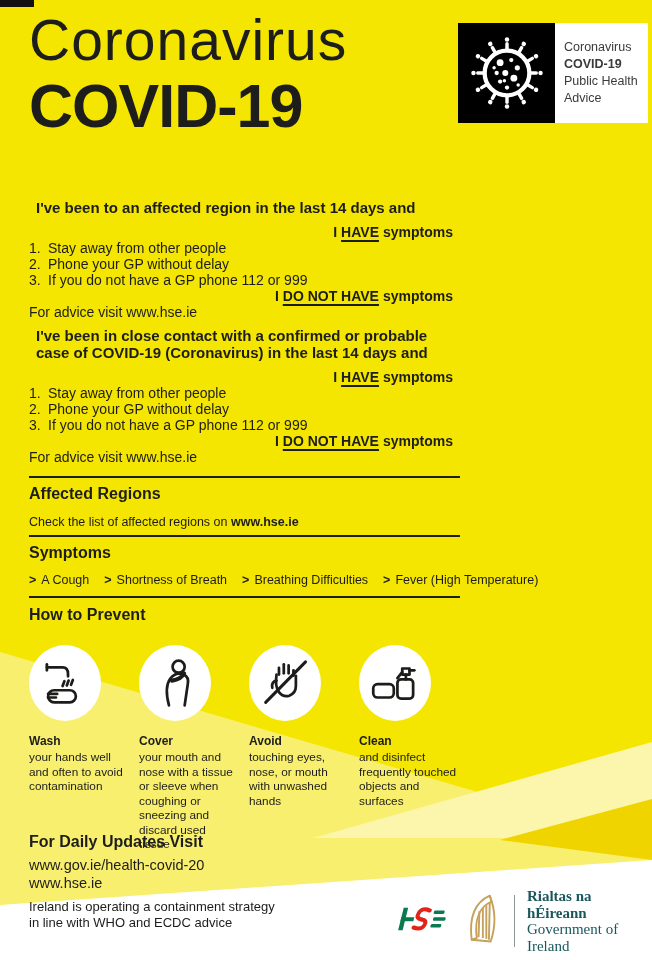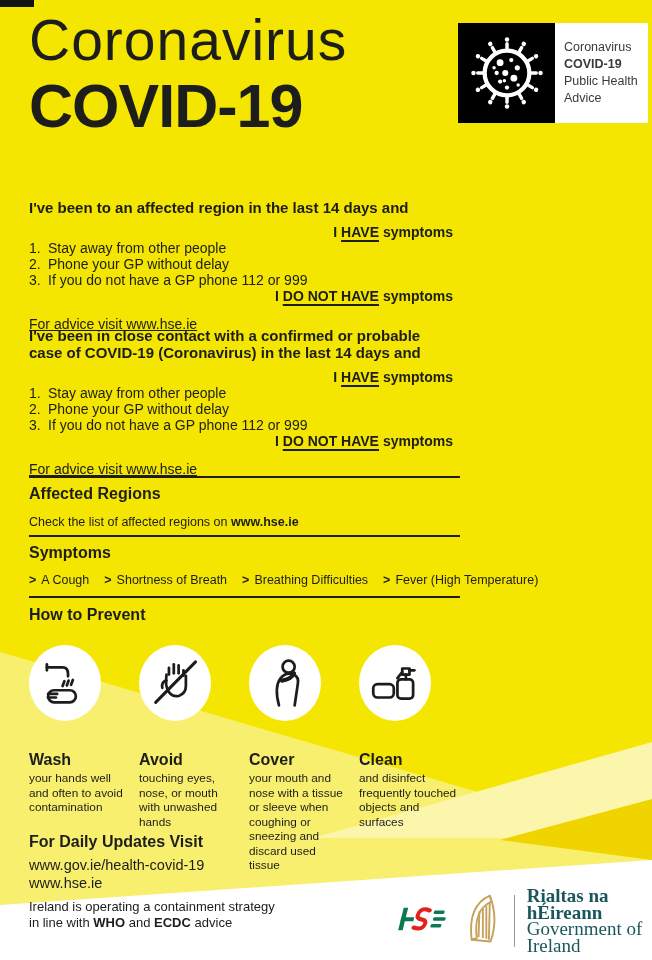--- a/index.html
+++ b/index.html
@@ -23,63 +23,63 @@
   .badge .virus-box{width:97px;height:100px;background:#000;display:flex;align-items:center;justify-content:center;}
   .badge .virus-box svg{width:86px;height:86px;}
   .badge .badge-text{width:93px;height:100px;background:#fff;box-sizing:border-box;padding:16px 0 0 9px;font-size:12.5px;line-height:17px;color:#3A3A39;}
   .badge .badge-text .b{font-weight:800;}
 
   
   .wsid-heading{position:absolute;left:29px;top:148px;font-size:36px;font-weight:800;}
   .block{position:absolute;left:29px;width:424px;font-size:14px;line-height:16px;}
   .block-1{top:199px;}
   .block-2{top:327px;}
-  .intro{font-weight:800;font-size:15px;line-height:17px;margin-bottom:8px;}
+  .intro{font-weight:800;font-size:15px;line-height:17px;margin-bottom:8px;margin-left:7px;}
   .have-line{font-weight:800;text-align:right;}
   .uword{text-decoration:underline;text-decoration-thickness:2px;text-underline-offset:3px;margin:0 4px;}
   .steps{margin:0;padding:0;list-style:none;}
   .steps li{display:flex;}
   .step-num{width:19px;flex:0 0 19px;}
-  .advice{margin-top:12px;text-decoration:underline;}
+  .advice{margin-top:0;}
 
   .sep{position:absolute;left:29px;width:431px;border:0;border-top:2px solid #1D1D1B;margin:0;}
   .sep1{top:476px;} .sep2{top:535px;} .sep3{top:596px;}
 
   .sec-heading{position:absolute;left:29px;font-size:16px;font-weight:800;}
   .affected-heading{top:485px;}
   .affected-text{position:absolute;left:29px;top:515px;font-size:12.5px;}
   .affected-text .b{font-weight:800;}
   .symptoms-heading{top:544px;}
   .symptoms-row{position:absolute;left:29px;top:573px;font-size:12.5px;display:flex;gap:15px;white-space:nowrap;}
   .sym{display:flex;gap:5px;}
   .sym .arrow{font-weight:800;}
   .prevent-heading{top:606px;}
 
   
   .cards{position:absolute;left:29px;top:645px;width:450px;display:flex;}
   .card{width:110px;flex:0 0 110px;}
   .icon-circle{width:72px;height:76px;border-radius:50%;background:#fff;display:flex;align-items:center;justify-content:center;}
   .icon-circle svg{width:58px;height:58px;}
-  .card h3{margin:30px 0 2px 0;font-size:16px;font-weight:800;}
+  .card h3{margin:13px 0 2px 0;font-size:12px;font-weight:800;}
   .card p{margin:0;font-size:11.8px;line-height:14.5px;width:100px;}
 
   
   .daily{position:absolute;left:29px;top:833px;}
   .daily .dh{font-weight:800;font-size:16px;margin-bottom:5px;}
   .daily .dl{font-size:14.5px;line-height:18px;}
 
   
   .footnote{position:absolute;left:29px;top:899px;font-size:13px;line-height:15.5px;}
-  .footnote .b{font-weight:700;}
+  .footnote .b{font-weight:400;}
   .gov-row{position:absolute;left:391px;top:888px;display:flex;align-items:center;}
   .hse-logo svg{width:58px;height:54px;}
   .harp{margin-left:14px;}
   .harp svg{width:38px;height:58px;}
   .gov-divider{width:1px;height:52px;background:#8F9B99;margin-left:13px;}
-  .gov-text{margin-left:12px;font-family:"Liberation Serif","DejaVu Serif",serif;color:#19575C;font-size:19px;line-height:16.5px;}
+  .gov-text{margin-left:12px;font-family:"Liberation Serif","DejaVu Serif",serif;color:#19575C;font-size:15px;line-height:16.5px;}
   .gov-text .g1{font-weight:700;}
 </style>
 </head>
 <body>
 
 <div class="canvas">
 
   <div class="bg bg-light"></div>
   <div class="bg bg-pale"></div>
   <div class="bg bg-white"></div>
@@ -235,43 +235,43 @@
             <path d="M20 72 h13"></path>
         </svg>
       </div>
       <h3>Wash</h3>
       <p>your hands well and often to avoid contamination</p>
     </div>
 
     <div class="card">
       <div class="icon-circle">
         <svg viewBox="0 0 96 96" fill="none" stroke="#1C1C1B" stroke-width="4.5" stroke-linecap="round" stroke-linejoin="round">
+          <circle cx="54" cy="21" r="10"></circle>
+          <path d="M38 85 q-8 -30 2 -44 q9 -12 22 -7 q10 4 7 17 l-5 34"></path>
+          <path d="M63 32 q-5 10 -20 12" stroke-width="7"></path>
+        </svg>
+      </div>
+      <h3>Cover</h3>
+      <p>your mouth and nose with a tissue or sleeve when coughing or sneezing and discard used tissue</p>
+    </div>
+
+    <div class="card">
+      <div class="icon-circle">
+        <svg viewBox="0 0 96 96" fill="none" stroke="#1C1C1B" stroke-width="4.5" stroke-linecap="round" stroke-linejoin="round">
           <path d="M38 34 v-11"></path>
             <path d="M46 32 v-15"></path>
             <path d="M54 32 v-13"></path>
             <path d="M62 36 v-9"></path>
           <path d="M34 34 q-3 20 4 29 q7 9 17 6 q11 -4 11 -16 v-17"></path>
           <path d="M34 44 q-9 2 -7 12"></path>
           <path d="M16 80 L82 13" stroke-width="5"></path>
         </svg>
       </div>
       <h3>Avoid</h3>
       <p>touching eyes, nose, or mouth with unwashed hands</p>
-    </div>
-
-    <div class="card">
-      <div class="icon-circle">
-        <svg viewBox="0 0 96 96" fill="none" stroke="#1C1C1B" stroke-width="4.5" stroke-linecap="round" stroke-linejoin="round">
-          <circle cx="54" cy="21" r="10"></circle>
-          <path d="M38 85 q-8 -30 2 -44 q9 -12 22 -7 q10 4 7 17 l-5 34"></path>
-          <path d="M63 32 q-5 10 -20 12" stroke-width="7"></path>
-        </svg>
-      </div>
-      <h3>Cover</h3>
-      <p>your mouth and nose with a tissue or sleeve when coughing or sneezing and discard used tissue</p>
     </div>
 
     <div class="card">
       <div class="icon-circle">
         <svg viewBox="0 0 96 96" fill="none" stroke="#1C1C1B" stroke-width="4.5" stroke-linecap="round" stroke-linejoin="round">
           <rect x="12" y="50" width="34" height="22" rx="7"></rect>
           <rect x="52" y="42" width="26" height="32" rx="6"></rect>
           <path d="M66 42 v-8"></path>
           <path d="M60 24 h12 v10 h-12 z"></path>
           <path d="M72 27 h8"></path>
@@ -279,21 +279,21 @@
         </svg>
       </div>
       <h3>Clean</h3>
       <p>and disinfect frequently touched objects and surfaces</p>
     </div>
 
   </div>
 
   <div class="daily">
     <div class="dh">For Daily Updates Visit</div>
-    <div class="dl">www.gov.ie/health-covid-19</div>
+    <div class="dl">www.gov.ie/health-covid-20</div>
     <div class="dl">www.hse.ie</div>
   </div>
 
   <div class="footnote">
     <div>Ireland is operating a containment strategy</div>
     <div>
       <span>in line with</span>
       <span class="b">WHO</span>
       <span>and</span>
       <span class="b">ECDC</span>

